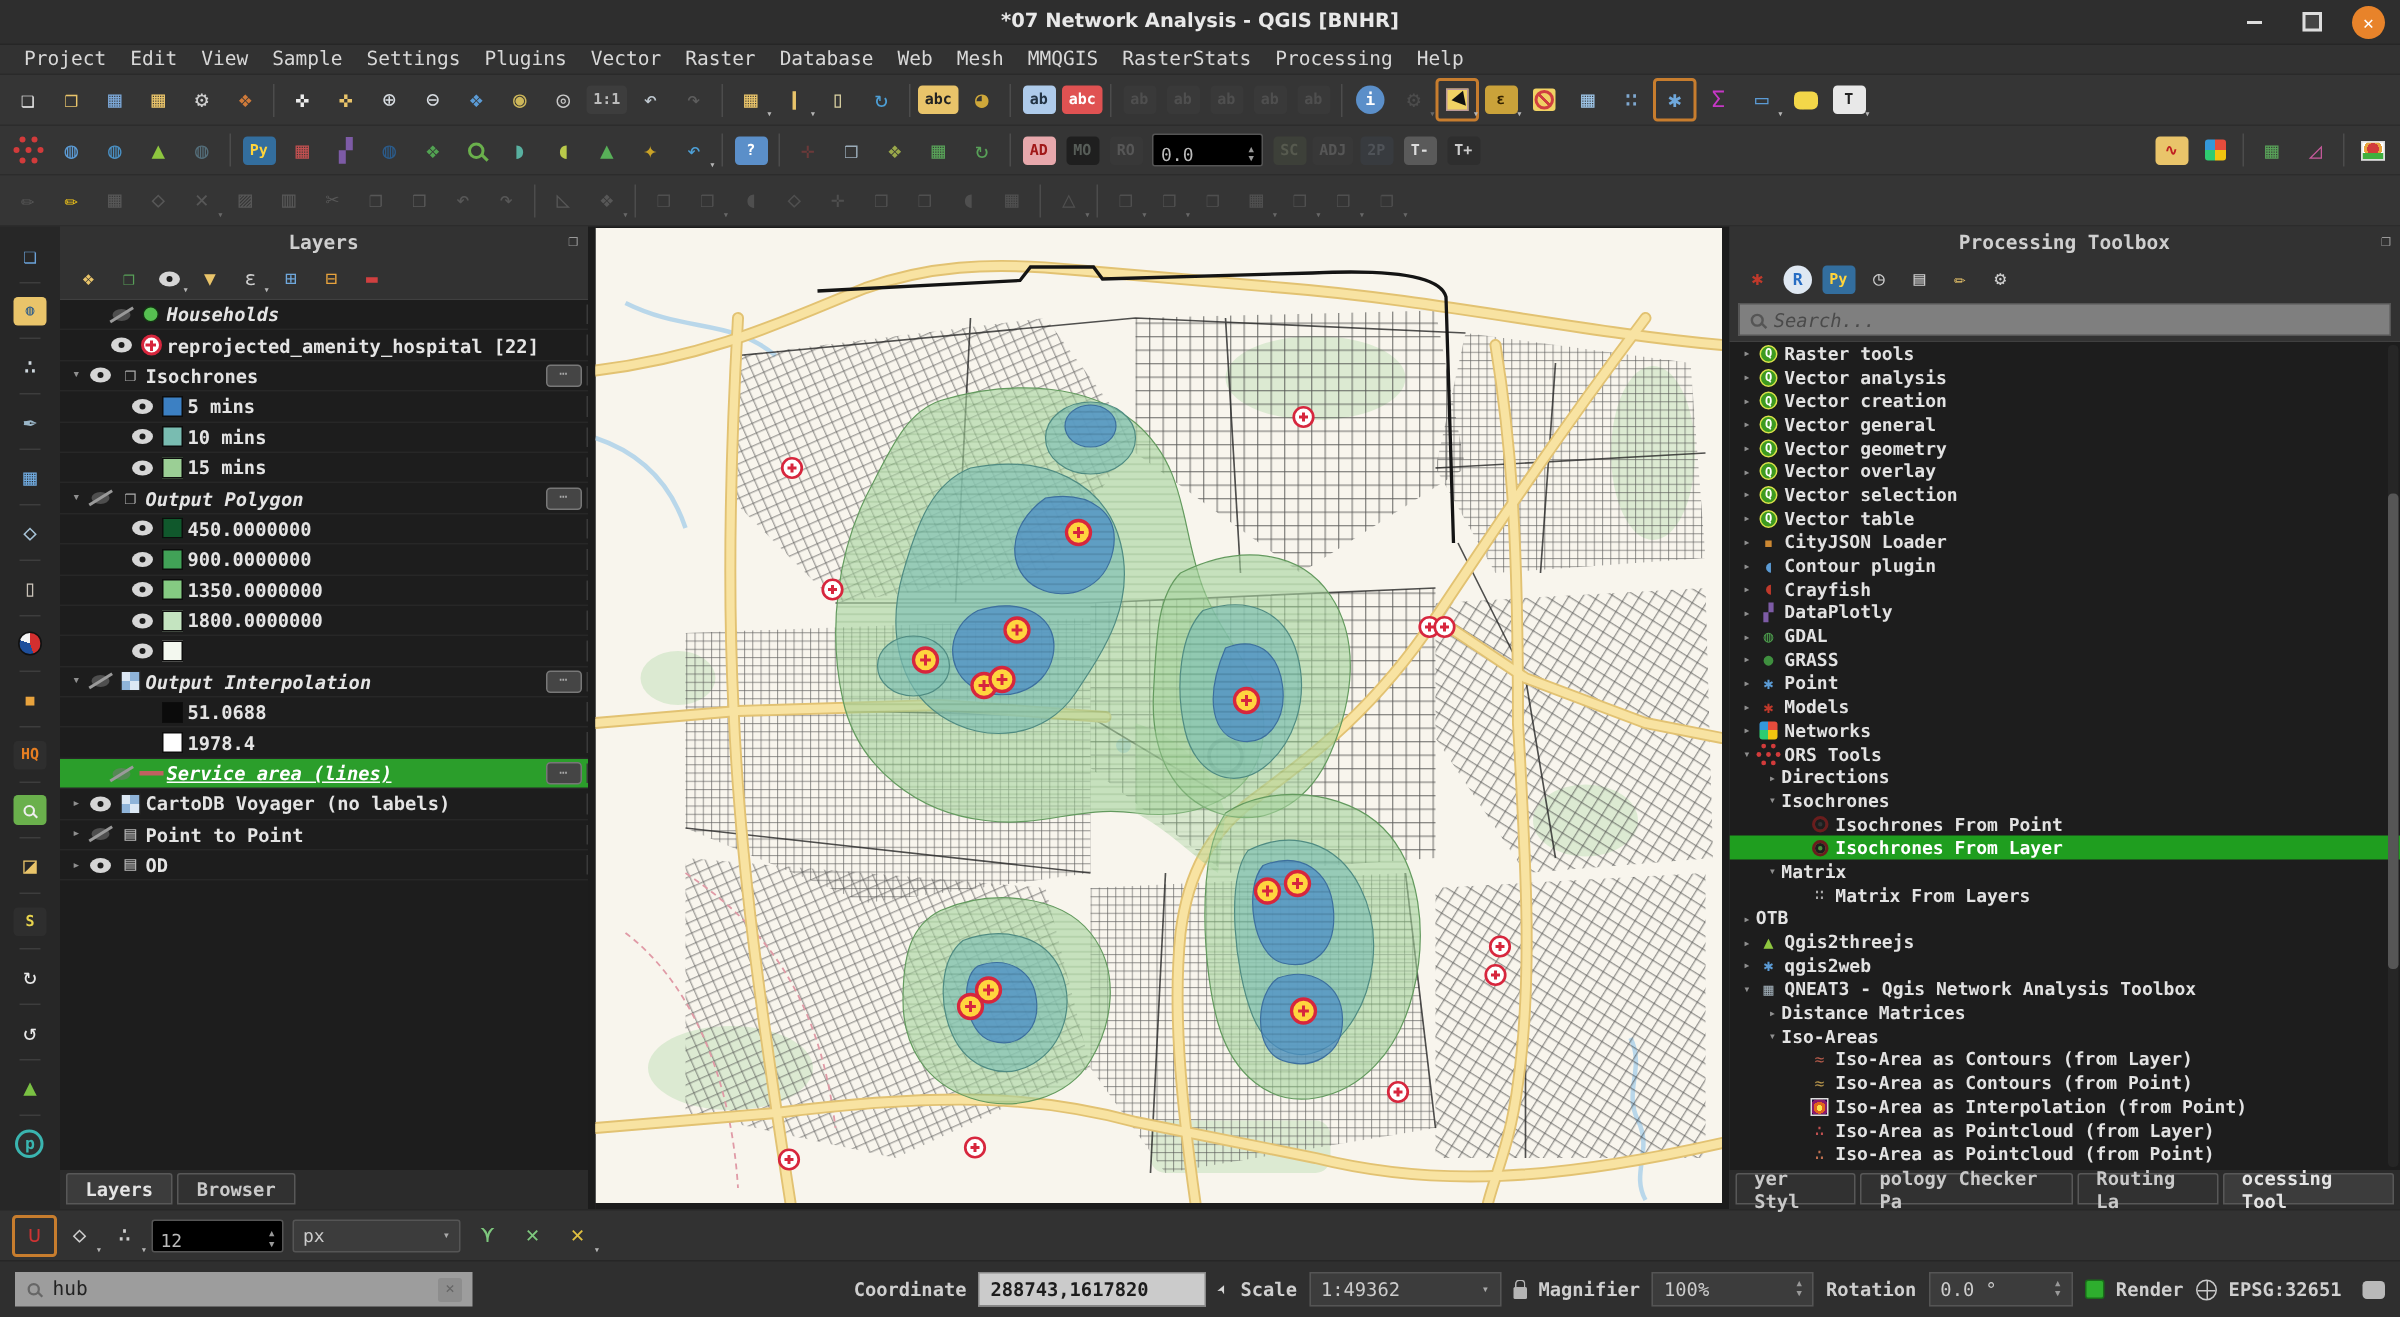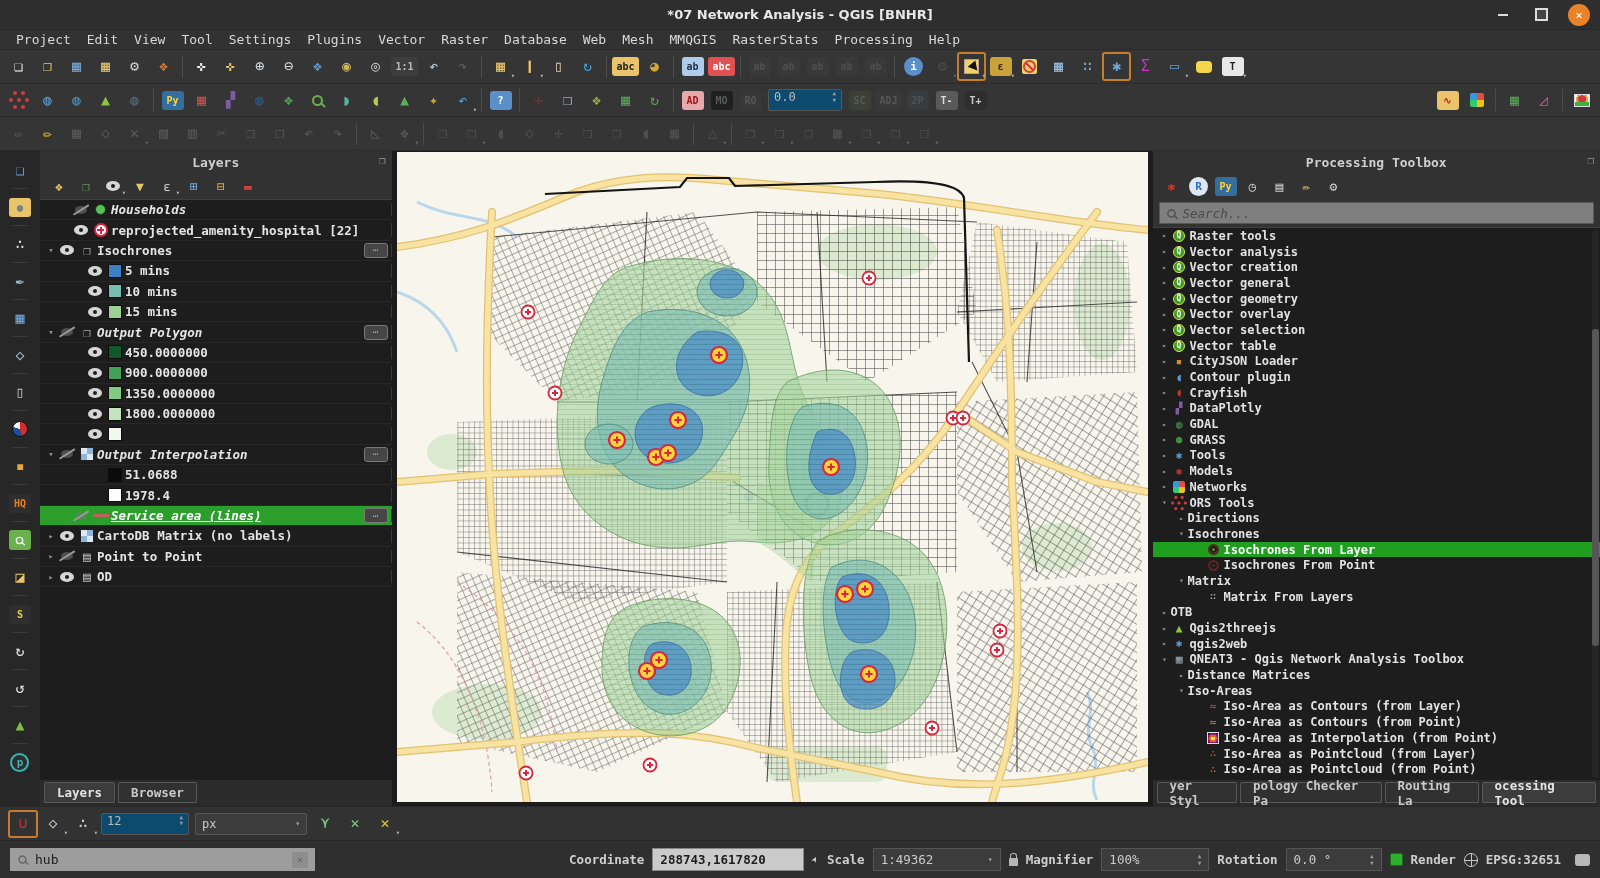--- a/index.html
+++ b/index.html
@@ -27,22 +27,22 @@
   .tbi .g{font-size:15px;line-height:1}
   .tbi.gray{opacity:.4}
   .tbi.boxed{outline:2px solid #c77d2e;outline-offset:-1px;border-radius:2px}
   .ddm{position:absolute;right:-1px;bottom:0;font-size:7px;color:#b5b5b5;line-height:1}
   .tsep{width:1px;height:22px;background:#4c4c4c;margin:0 4px;flex:none}
   .tgap{flex:1}
   .chipb{min-width:22px;height:19px;padding:0 4px;border-radius:3px;font:700 10px "DejaVu Sans Mono",monospace;
     display:flex;align-items:center;justify-content:center}
   .circb{width:19px;height:19px;border-radius:50%;font:700 11px "DejaVu Sans Mono",monospace;
     display:flex;align-items:center;justify-content:center}
-  .spinbox{height:22px;background:#0c4a6e;border:1px solid #555;color:#bbb;font-size:12px;
-    display:flex;align-items:flex-start;padding:0 5px;border-radius:2px;gap:6px;margin:16px 2px}
+  .spinbox{height:22px;background:#000000;border:1px solid #555;color:#bbb;font-size:12px;
+    display:flex;align-items:flex-end;padding:0 5px;border-radius:2px;gap:6px;margin:16px 2px}
   .spinbox .arr{display:flex;flex-direction:column;font-size:6px;color:#999;line-height:1.1;margin-left:auto}
   .selbox{height:22px;background:#3c3c3c;border:1px solid #555;color:#ccc;font-size:12px;
     display:flex;align-items:center;padding:0 6px;border-radius:2px;gap:16px;margin:0 2px}
   .selbox .car{font-size:8px;color:#aaa;margin-left:auto}
 
   
   .cssmag{width:11px;height:11px;border:2px solid currentColor;border-radius:50%;position:relative}
   .cssmag::after{content:"";position:absolute;width:6px;height:2px;background:currentColor;transform:rotate(45deg);right:-5px;bottom:-2px}
   .dotsors{width:4px;height:4px;background:#d23b3b;border-radius:50%;
     box-shadow:8px 0 #d23b3b,-8px 0 #d23b3b,4px -7px #d23b3b,-4px -7px #d23b3b,4px 7px #d23b3b,-4px 7px #d23b3b}
@@ -172,21 +172,21 @@
     <span class="wb min"></span>
     <span class="wb max"></span>
     <span class="wb close">✕</span>
   </div>
 </div>
 
 <div id="menubar">
     <span class="menu-item">Project</span>
     <span class="menu-item">Edit</span>
     <span class="menu-item">View</span>
-    <span class="menu-item">Tool</span>
+    <span class="menu-item">Sample</span>
     <span class="menu-item">Settings</span>
     <span class="menu-item">Plugins</span>
     <span class="menu-item">Vector</span>
     <span class="menu-item">Raster</span>
     <span class="menu-item">Database</span>
     <span class="menu-item">Web</span>
     <span class="menu-item">Mesh</span>
     <span class="menu-item">MMQGIS</span>
     <span class="menu-item">RasterStats</span>
     <span class="menu-item">Processing</span>
@@ -848,21 +848,21 @@
           <span class="redge"></span>
         </div>
         <div class="lrow" style="padding-left: 4px;">
           <span class="tex">▸</span>
           <span class="eyec">
             <span class="eye on"></span>
           </span>
           <span class="icc">
             <span class="lras"></span>
           </span>
-          <span class="tlabel">CartoDB Matrix (no labels)</span>
+          <span class="tlabel">CartoDB Voyager (no labels)</span>
           <span class="redge"></span>
         </div>
         <div class="lrow" style="padding-left: 4px;">
           <span class="tex">▸</span>
           <span class="eyec">
             <span class="eye off"></span>
           </span>
           <span class="icc">
             <span class="lgi" style="color: rgb(184, 184, 184);">▤</span>
           </span>
@@ -1248,21 +1248,21 @@
           <span class="icc">
             <span class="pgi" style="color: rgb(63, 143, 63);">●</span>
           </span>
           <span class="tlabel">GRASS</span>
         </div>
         <div class="prow" style="padding-left: 6px;">
           <span class="tex">▸</span>
           <span class="icc">
             <span class="pgi" style="color: rgb(91, 155, 213);">✱</span>
           </span>
-          <span class="tlabel">Tools</span>
+          <span class="tlabel">Point</span>
         </div>
         <div class="prow" style="padding-left: 6px;">
           <span class="tex">▸</span>
           <span class="icc">
             <span class="pgi" style="color: rgb(192, 57, 43);">✱</span>
           </span>
           <span class="tlabel">Models</span>
         </div>
         <div class="prow" style="padding-left: 6px;">
           <span class="tex">▸</span>
@@ -1279,33 +1279,33 @@
           <span class="tlabel">ORS Tools</span>
         </div>
         <div class="prow" style="padding-left: 23px;">
           <span class="tex">▸</span>
           <span class="tlabel">Directions</span>
         </div>
         <div class="prow" style="padding-left: 23px;">
           <span class="tex">▾</span>
           <span class="tlabel">Isochrones</span>
         </div>
+        <div class="prow" style="padding-left: 40px;">
+          <span class="tex"></span>
+          <span class="icc">
+            <span class="tgt" style="background: rgb(51, 51, 51);"></span>
+          </span>
+          <span class="tlabel">Isochrones From Point</span>
+        </div>
         <div class="prow sel" style="padding-left: 40px;">
           <span class="tex"></span>
           <span class="icc">
             <span class="tgt" style="background: rgb(74, 143, 60);"></span>
           </span>
           <span class="tlabel">Isochrones From Layer</span>
-        </div>
-        <div class="prow" style="padding-left: 40px;">
-          <span class="tex"></span>
-          <span class="icc">
-            <span class="tgt" style="background: rgb(51, 51, 51);"></span>
-          </span>
-          <span class="tlabel">Isochrones From Point</span>
         </div>
         <div class="prow" style="padding-left: 23px;">
           <span class="tex">▾</span>
           <span class="tlabel">Matrix</span>
         </div>
         <div class="prow" style="padding-left: 40px;">
           <span class="tex"></span>
           <span class="icc">
             <span class="pgi" style="color: rgb(170, 170, 170);">∷</span>
           </span>

